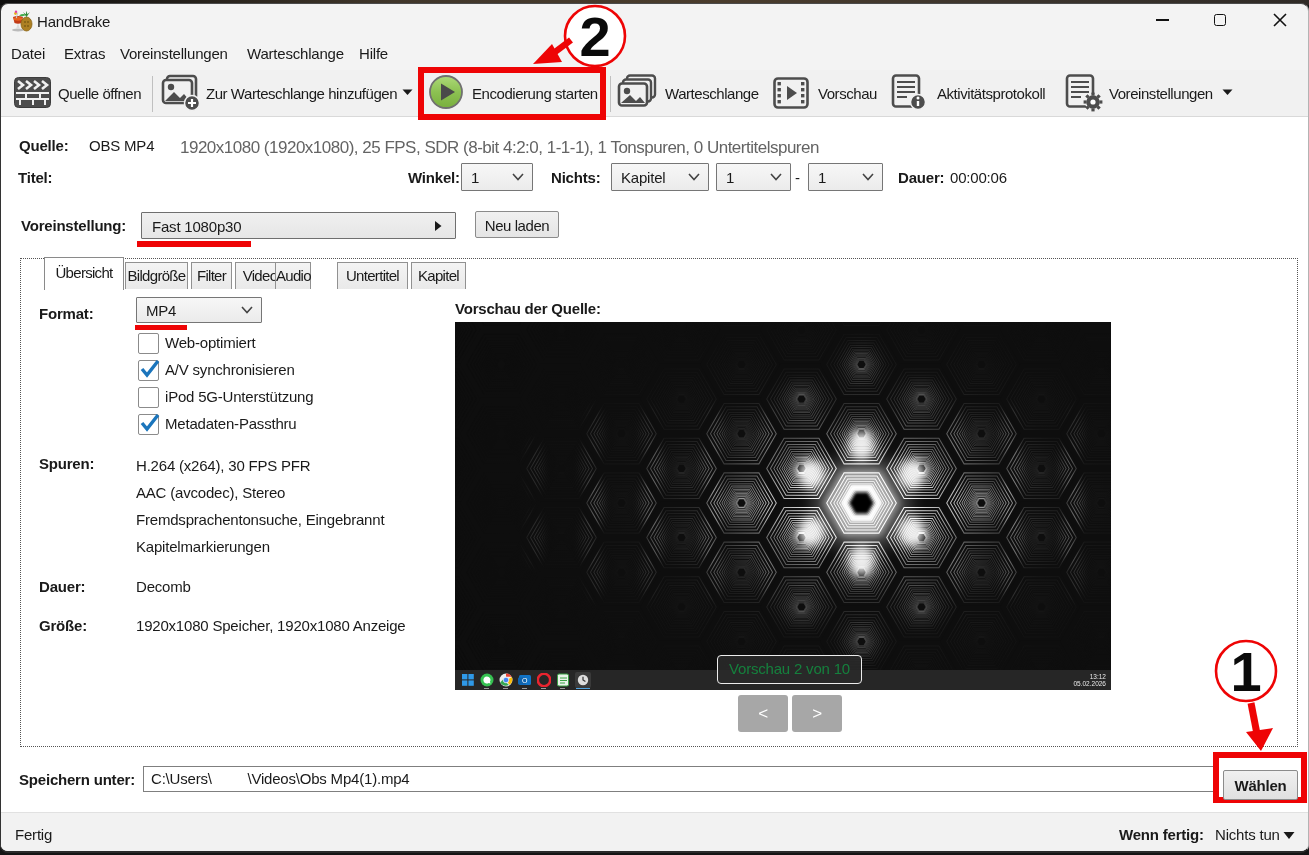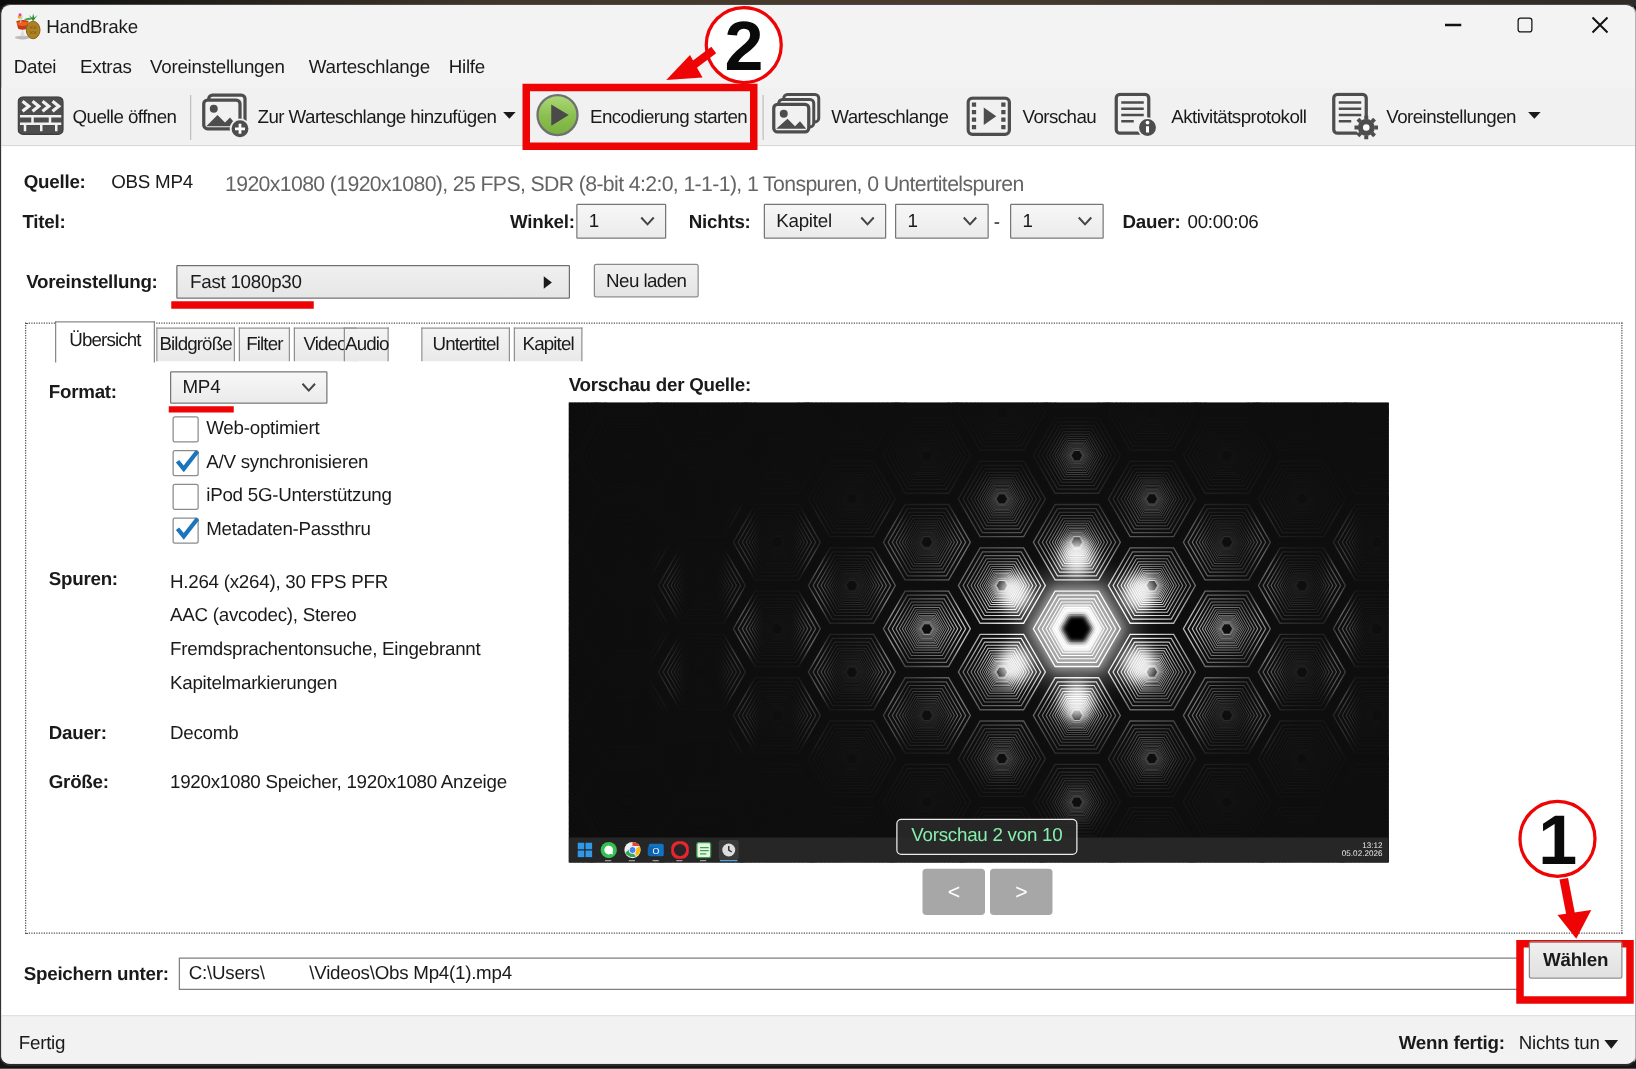--- a/index.html
+++ b/index.html
@@ -484,30 +484,30 @@
           <path d="M6 2.8 V6 L8.4 7.6" stroke="#333" stroke-width="1.2" fill="none"></path>
         </svg>
   <div class="abs" style="left:121px;top:17.5px;width:14px;height:1.8px;background:#4fa3e0"></div>
   <div class="abs" style="left:29px;top:17.8px;width:5px;height:1.4px;background:#9a9a9a"></div>
         <div class="abs" style="left:48px;top:17.8px;width:5px;height:1.4px;background:#9a9a9a"></div>
         <div class="abs" style="left:67px;top:17.8px;width:5px;height:1.4px;background:#9a9a9a"></div>
         <div class="abs" style="left:86px;top:17.8px;width:5px;height:1.4px;background:#9a9a9a"></div>
         <div class="abs" style="left:105px;top:17.8px;width:5px;height:1.4px;background:#9a9a9a"></div>
   <div class="abs" style="right:5px;top:2.5px;text-align:right;font-size:6.5px;line-height:7.5px;color:#e8e8e8;letter-spacing:0">13:12<br>05.02.2026</div>
 </div>
-<div class="abs" style="left:262px;top:333px;width:145px;height:29px;background:rgba(42,42,42,0.88);border:1.5px solid #ececec;border-radius:4px;color:#86efac;text-align:center;line-height:26px">Vorschau 2 von 10</div>
+<div class="abs" style="left:262px;top:333px;width:145px;height:29px;background:rgba(42,42,42,0.88);border:1.5px solid #ececec;border-radius:4px;color:#15803d;text-align:center;line-height:26px">Vorschau 2 von 10</div>
 </div>
 <div class="abs" style="left:737px;top:691px;width:50px;height:37px;background:#a7a7a7;border-radius:3px;color:#fff;text-align:center;line-height:37px;font-size:17px">&lt;</div>
 <div class="abs" style="left:791px;top:691px;width:50px;height:37px;background:#a7a7a7;border-radius:3px;color:#fff;text-align:center;line-height:37px;font-size:17px">&gt;</div>
 
 <div class="lbl bold" style="left:18px;top:767px">Speichern unter:</div>
 <div class="abs" style="left:142px;top:762px;width:1073px;height:26px;background:#fff;border:1px solid #7f7f7f"></div>
 <div class="lbl" style="left:150px;top:766px;z-index:2">C:\Users\&nbsp;&nbsp;&nbsp;&nbsp;&nbsp;&nbsp;&nbsp;&nbsp;&nbsp;\Videos\Obs Mp4(1).mp4</div>
 <div class="redbox" style="left:1212px;top:748px;width:94px;height:51px;z-index:40"></div>
-<div class="btn" style="left:1222px;top:749px;width:75px;height:30px;z-index:41;background:linear-gradient(#f0f0f0,#e0e0e0)">
+<div class="btn" style="left:1222px;top:766px;width:75px;height:30px;z-index:41;background:linear-gradient(#f0f0f0,#e0e0e0)">
       <span class="bold" style="letter-spacing:-0.2px">Wählen</span>
     </div>
 
 <div class="abs" style="left:0;top:808px;width:1309px;height:41px;background:#f2f2f2;border-top:1px solid #e1e1e1"></div>
 <div class="lbl" style="left:14px;top:822px">Fertig</div>
 <div class="lbl bold" style="left:1118px;top:822px">Wenn fertig:</div>
 <div class="lbl" style="left:1214px;top:822px">Nichts tun</div>
 <svg class="abs" style="left:1282px;top:827px" width="12" height="9">
       <path d="M0.5 1 L11.5 1 L6 8 Z" fill="#1a1a1a"></path>
     </svg>

